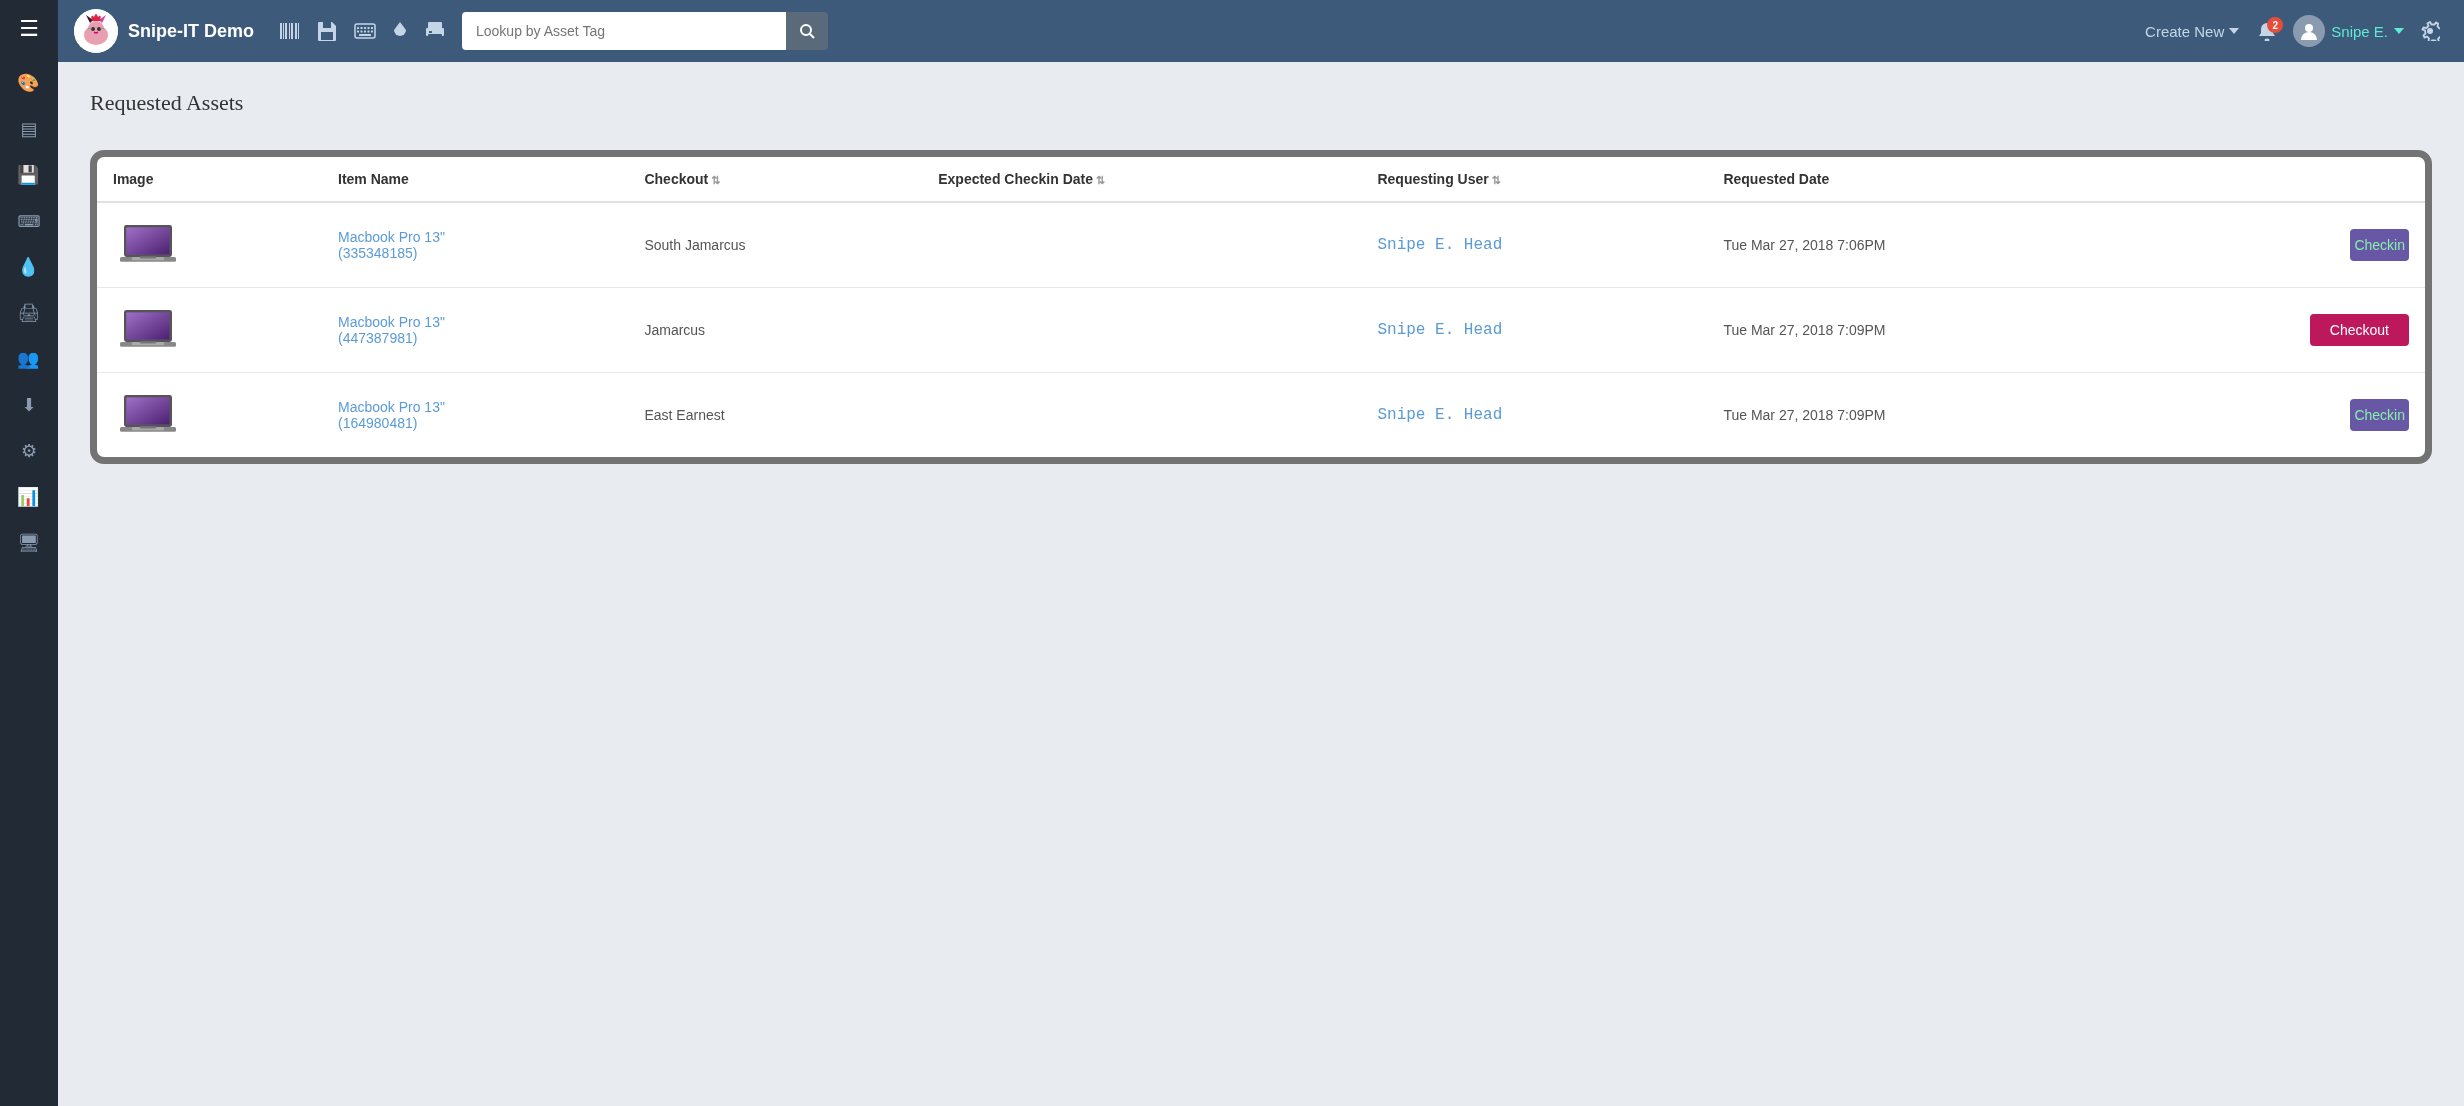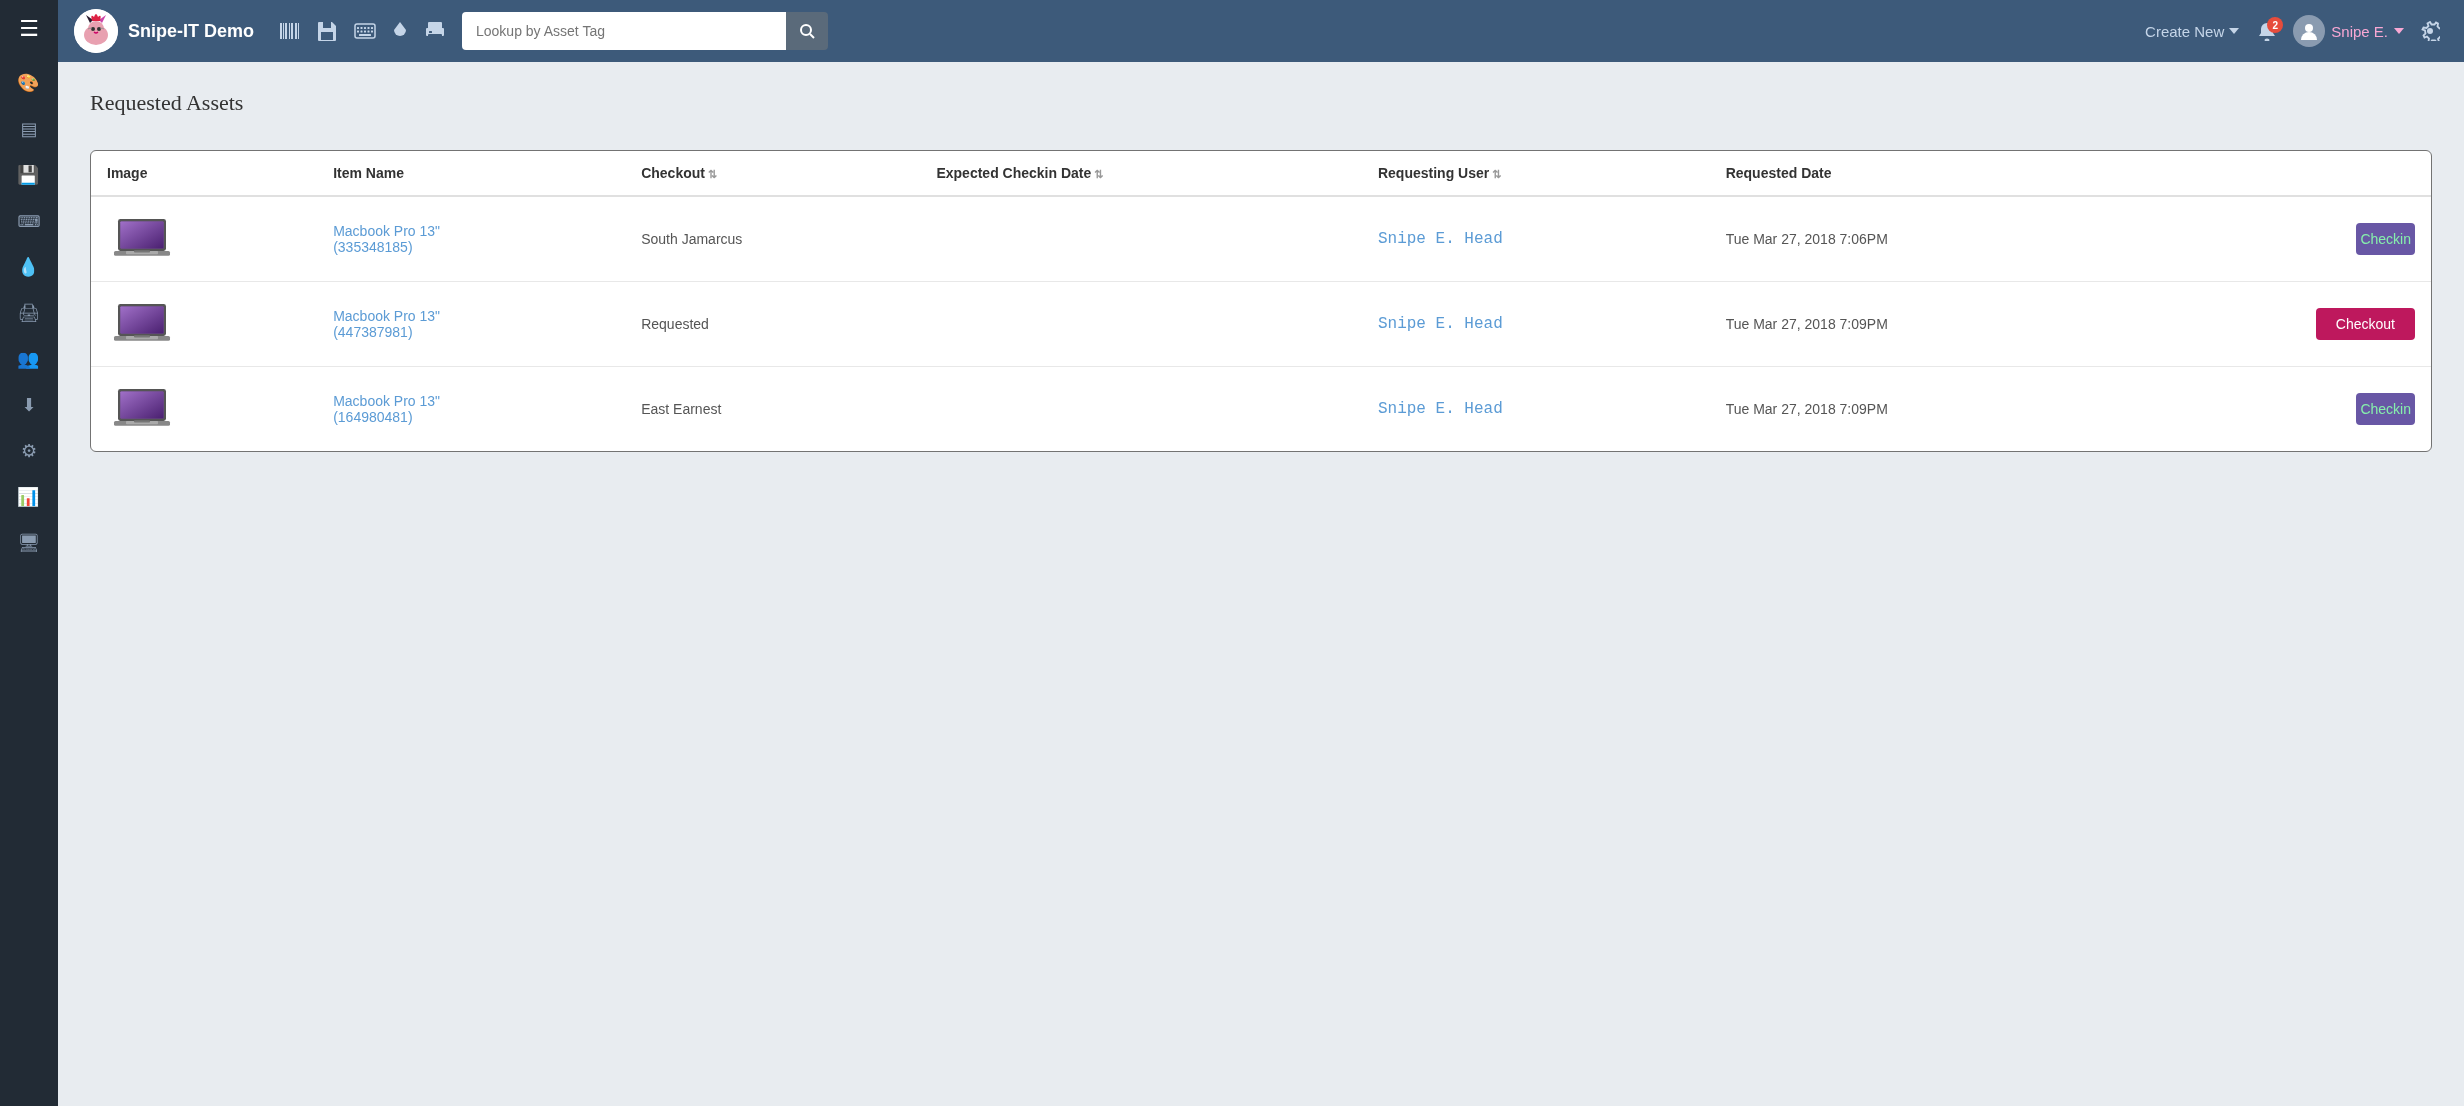--- a/index.html
+++ b/index.html
@@ -144,21 +144,21 @@
       width: 16px;
       height: 16px;
       display: flex;
       align-items: center;
       justify-content: center;
     }
 
     .user-btn {
       background: transparent;
       border: none;
-      color: #f9a8d4;
+      color: #5eead4;
       font-size: 15px;
       cursor: pointer;
       display: flex;
       align-items: center;
       gap: 6px;
       padding: 6px 8px;
       border-radius: 4px;
     }
     .user-avatar {
       width: 32px;
@@ -193,22 +193,22 @@
       font-size: 22px;
       font-weight: 400;
       color: #333;
       margin-bottom: 12px;
       font-family: Liberation Serif, serif;
     }
 
     
     .table-card {
       background: #fff;
-      border-radius: 6px;
-      border: 1px solid #737373;
+      border-radius: 14px;
+      border: 7px solid #737373;
       overflow: hidden;
       margin-top: 34px;
     }
 
     table {
       width: 100%;
       border-collapse: collapse;
     }
 
     thead tr {
@@ -514,21 +514,21 @@
 
     <rect x="30" y="44" width="20" height="3" rx="1" fill="#777"></rect>
   </svg>
       </div>
     </td>
     <td>
       <a href="#" class="asset-link">
         Macbook Pro 13"<br>(447387981)
       </a>
     </td>
-    <td>Requested</td>
+    <td>Jamarcus</td>
     <td></td>
     <td>
       <a href="#" class="user-link">Snipe E. Head</a>
     </td>
     <td>Tue Mar 27, 2018 7:09PM</td>
     <td class="action-cell">
       <button class="checkout-btn">Checkout</button>
     </td>
   </tr>
             <tr>

